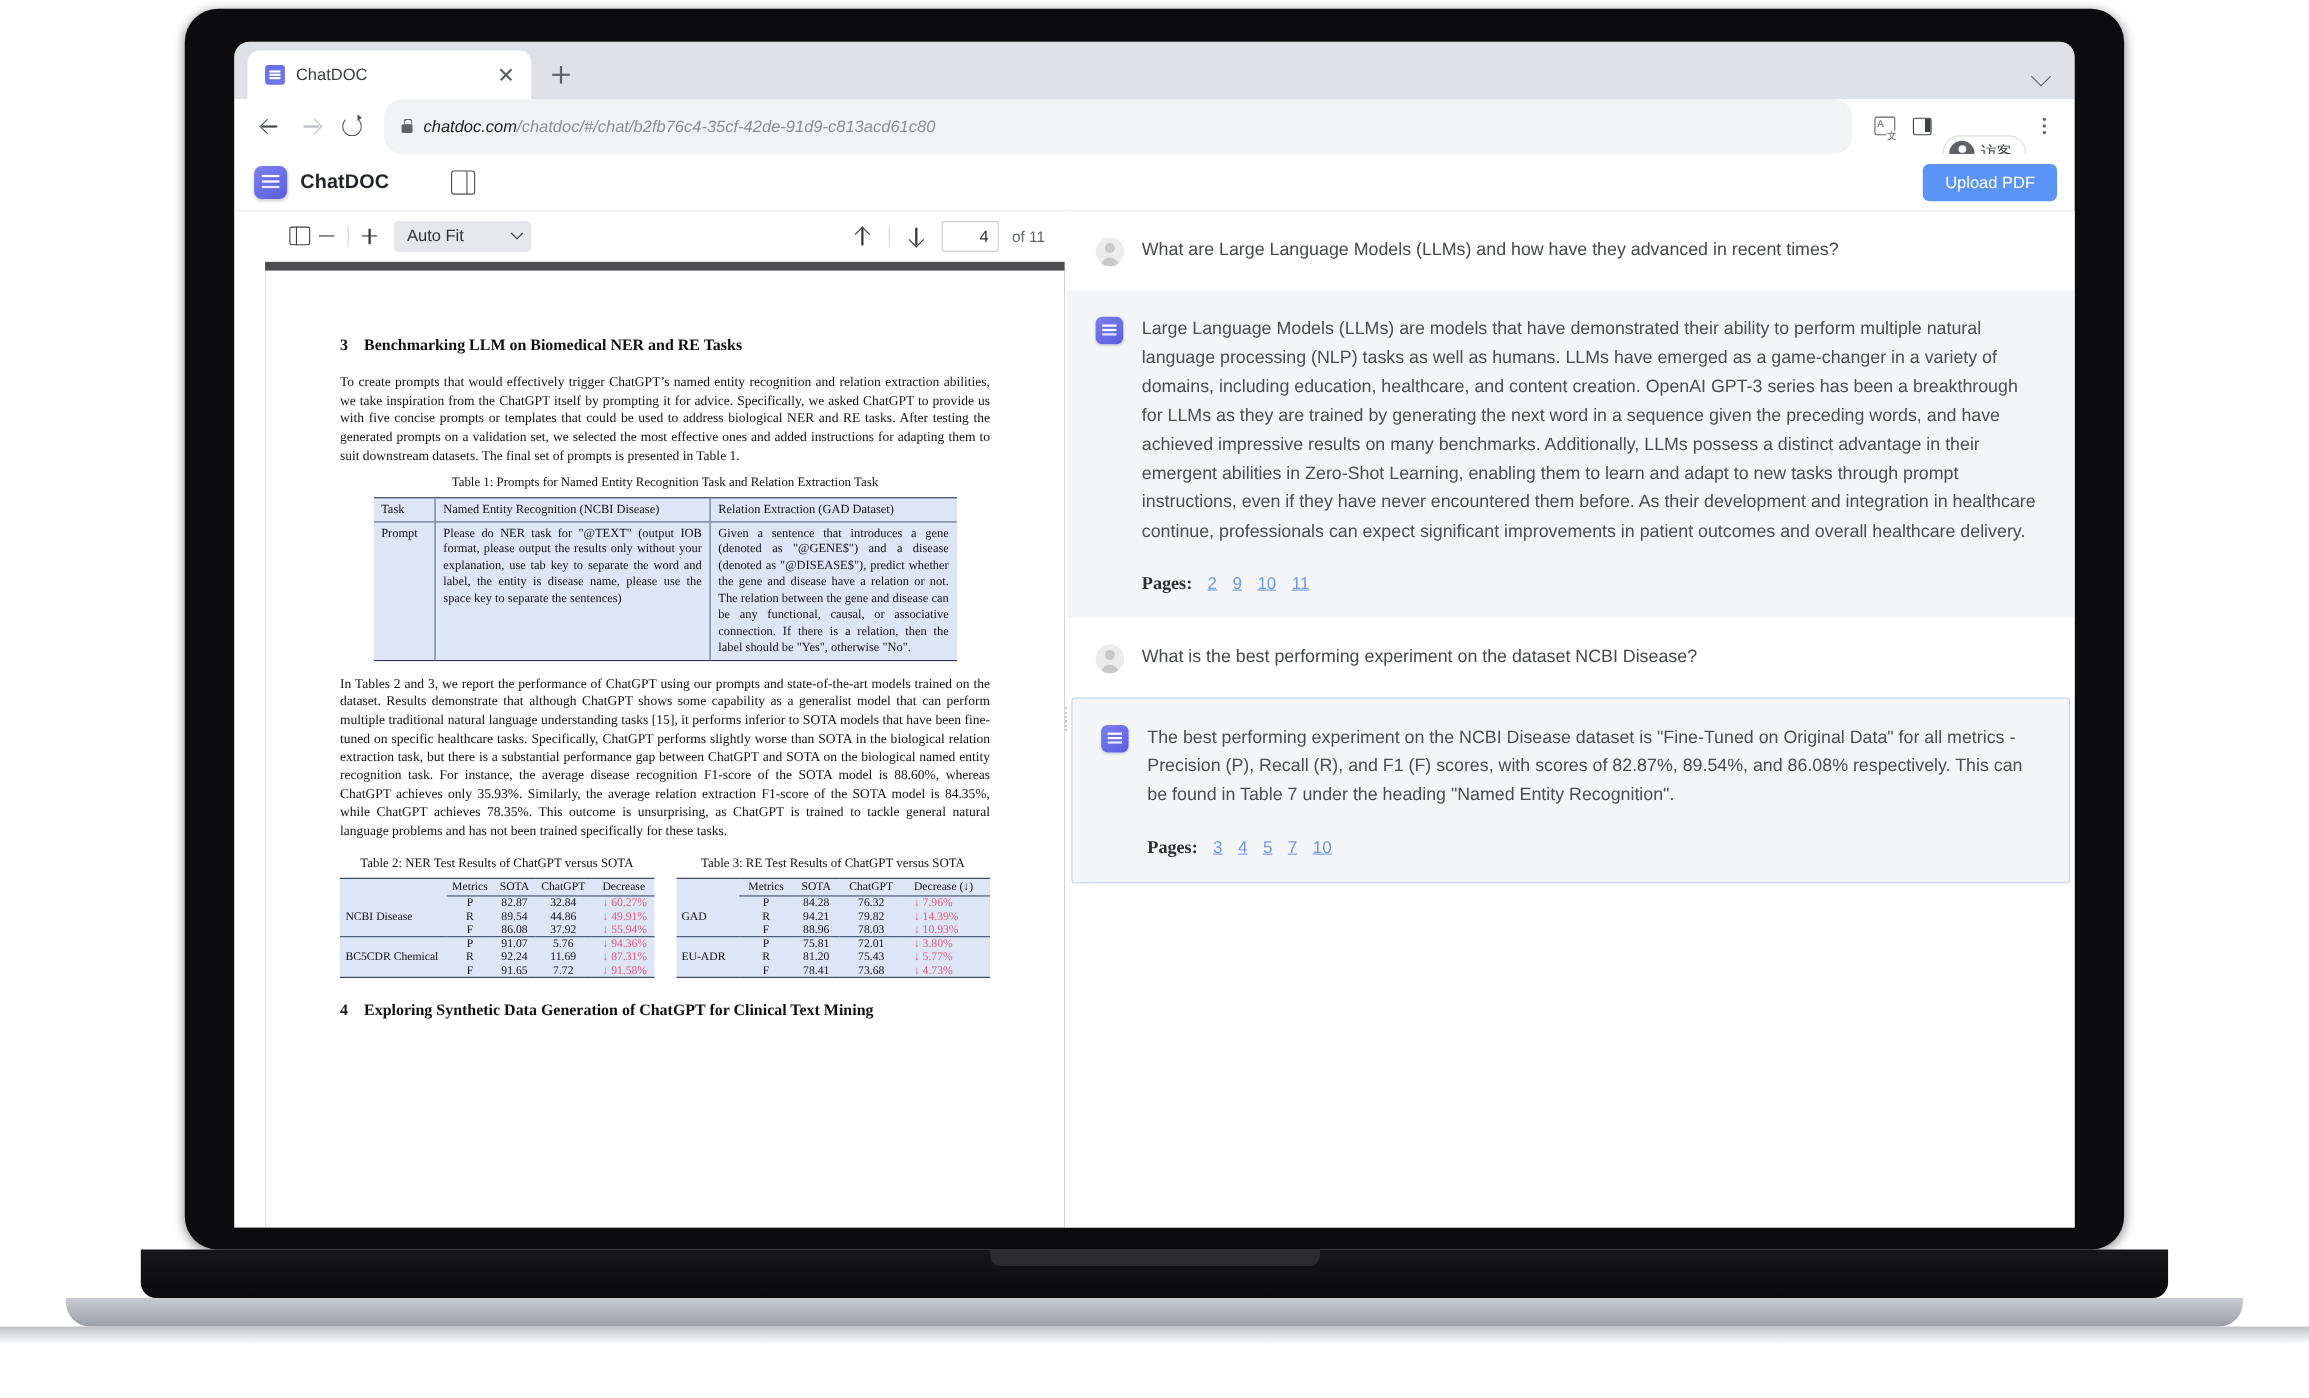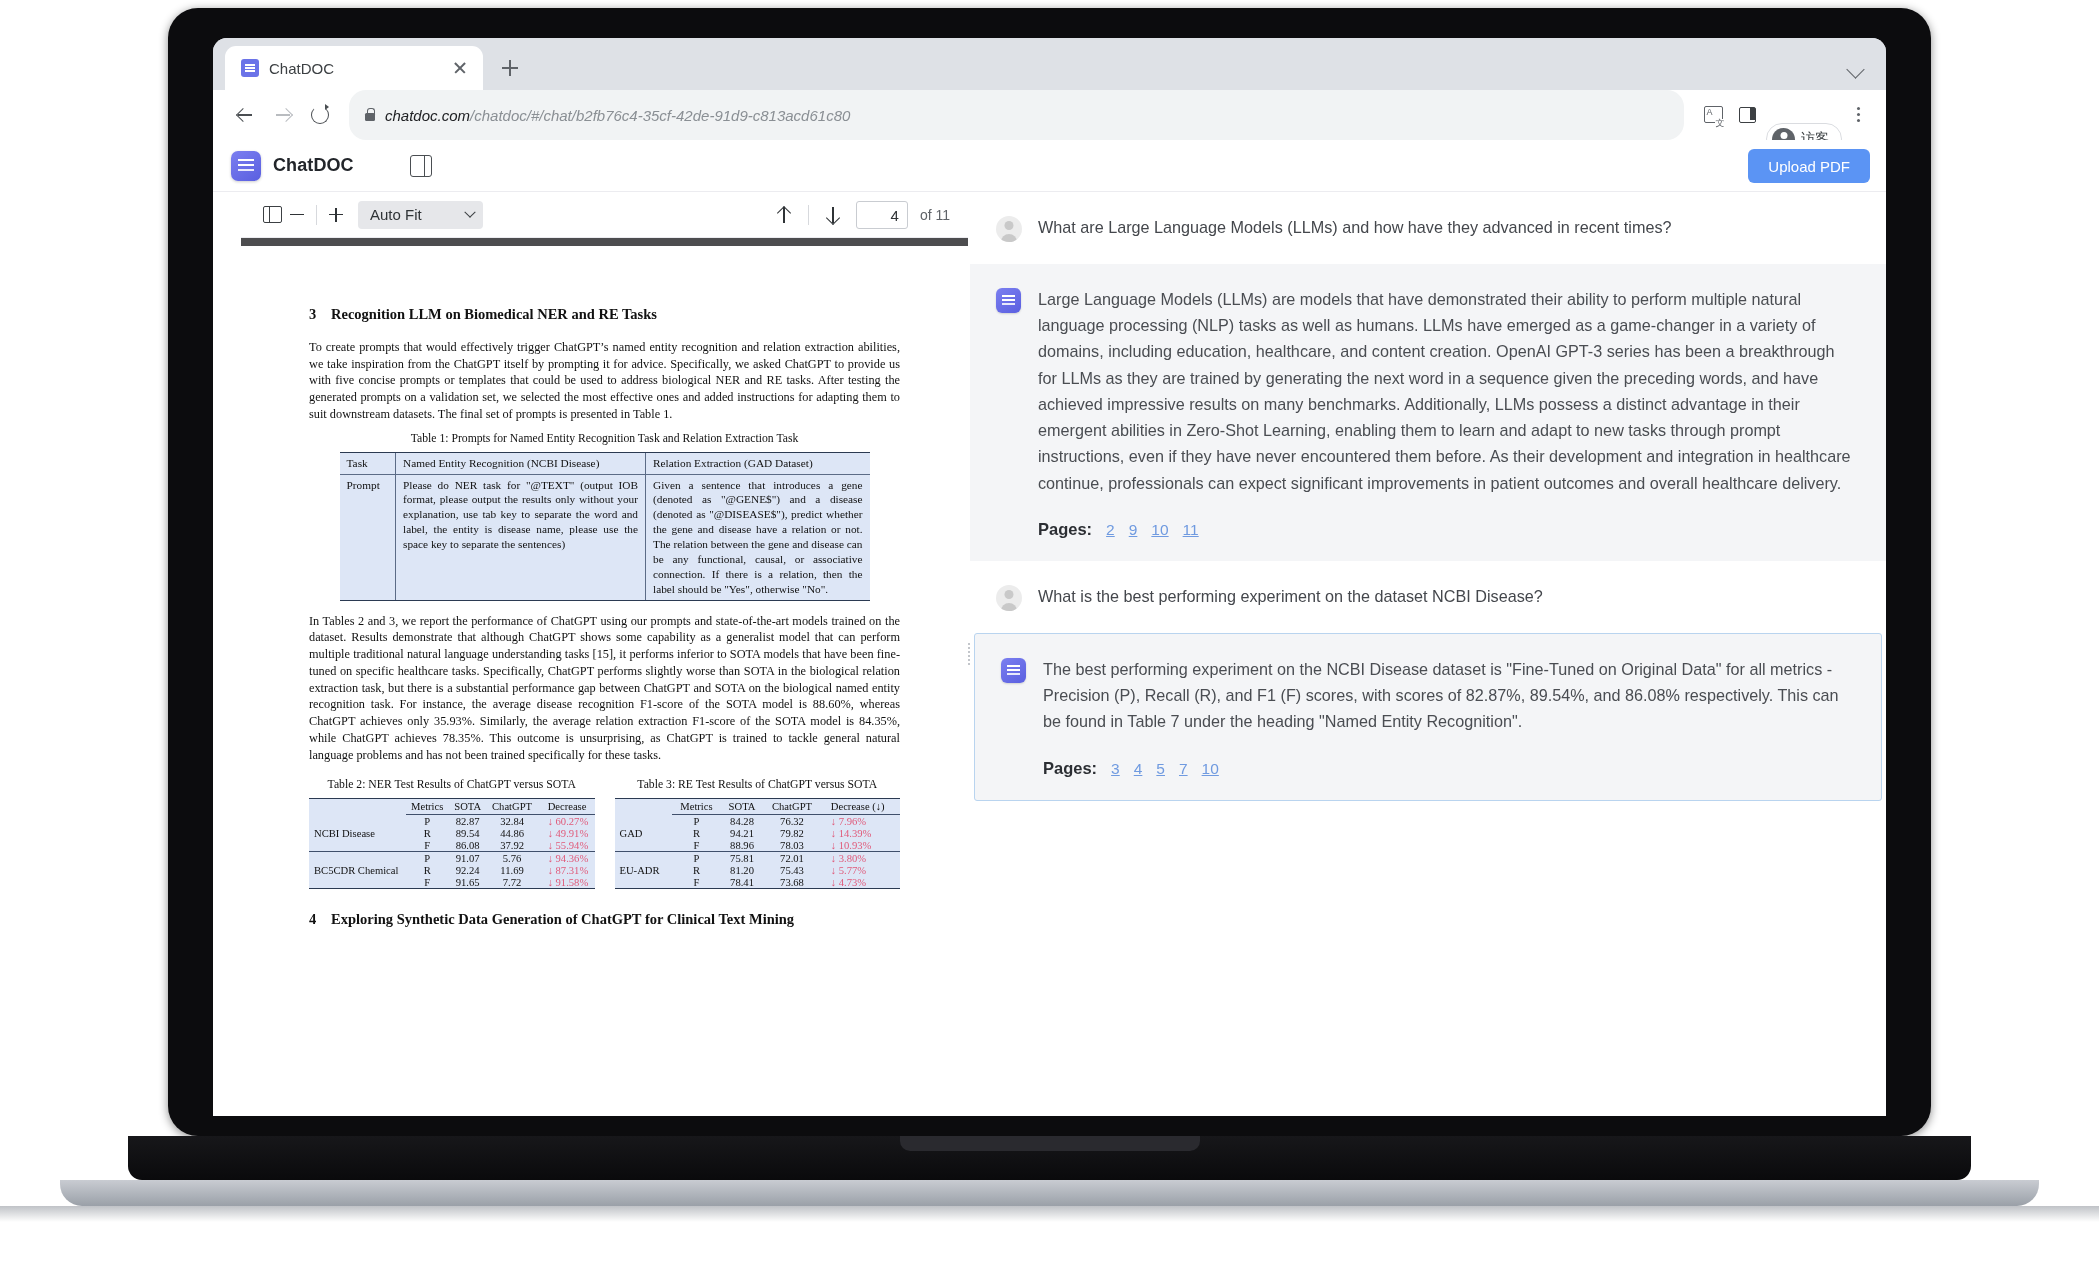--- a/index.html
+++ b/index.html
@@ -371,21 +371,21 @@
   .bot-avatar::after {
     content: ""; position: absolute; left: 6px; top: 7px; width: 13px; height: 2px;
     background: #fff; box-shadow: 0 4px 0 #fff, 0 8px 0 rgba(255,255,255,0.85);
   }
   .msg-body { flex: 1 1 auto; min-width: 0; }
   .msg-text {
     font-size: 16.2px; line-height: 1.62; color: #4a4d52; white-space: pre-wrap;
   }
   .msg.user .msg-text { color: #44474c; }
   .pages-row { display: flex; align-items: baseline; gap: 14px; margin-top: 24px; }
-  .pages-label { font-size: 16.5px; font-weight: 700; color: #2b2e33; }
+  .pages-label { font-size: 16.5px; font-weight: 700; color: #2b2e33; font-family: Liberation Serif, serif; }
   .page-link {
     font-size: 15.5px; color: #6f9ae0; text-decoration: underline; cursor: pointer;
   }
 
   .composer-wrap { padding: 14px 30px 28px 26px; background: #ffffff; }
   .composer {
     height: 50px; border: 1px solid #e3e5e9; border-radius: 7px;
     display: flex; align-items: center; padding: 0 18px 0 20px; gap: 18px;
     background: #fff;
   }
@@ -482,21 +482,21 @@
             <div class="arrow-down"></div>
             <input class="page-input" value="4" style="">
             <span class="page-total">of 11</span>
           </div>
         </div>
 
         <div class="pdf-scroll">
           <div class="pdf-page">
 
             <div class="doc-h">
-              <span class="num">3</span><span>Recognition LLM on Biomedical NER and RE Tasks</span>
+              <span class="num">3</span><span>Benchmarking LLM on Biomedical NER and RE Tasks</span>
             </div>
 
             <div class="doc-p">To create prompts that would effectively trigger ChatGPT’s named entity recognition and relation extraction abilities, we take inspiration from the ChatGPT itself by prompting it for advice. Specifically, we asked ChatGPT to provide us with five concise prompts or templates that could be used to address biological NER and RE tasks. After testing the generated prompts on a validation set, we selected the most effective ones and added instructions for adapting them to suit downstream datasets. The final set of prompts is presented in Table 1.</div>
 
             <div class="tbl-caption">Table 1: Prompts for Named Entity Recognition Task and Relation Extraction Task</div>
 
             <table class="pdftbl t1">
               <tbody>
                   <tr>
                 <td class="toprule rowline" style="width:56px">Task</td>

